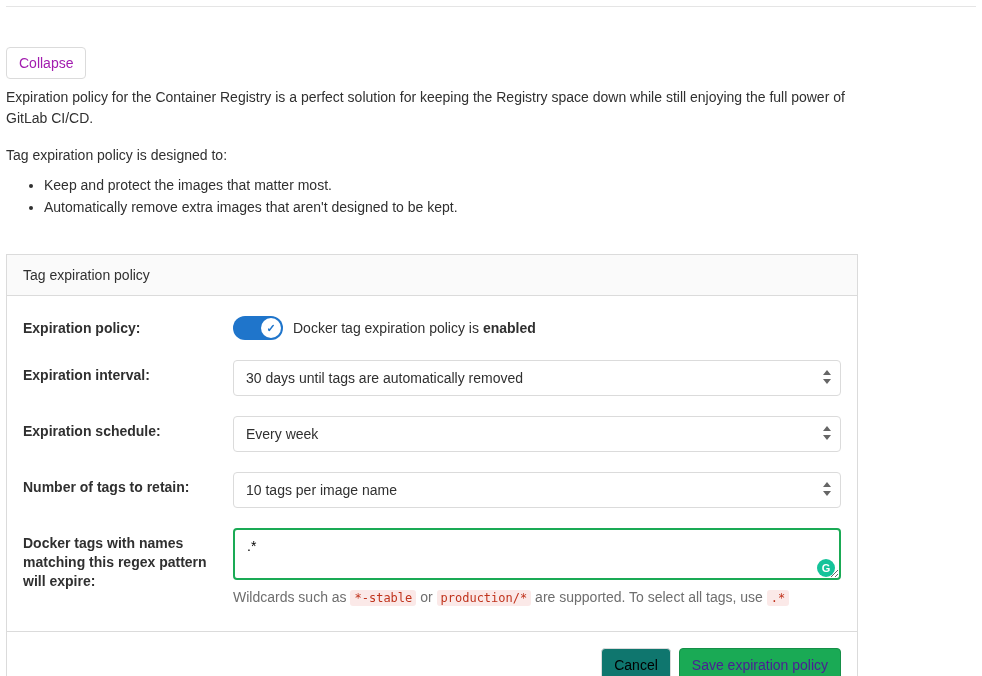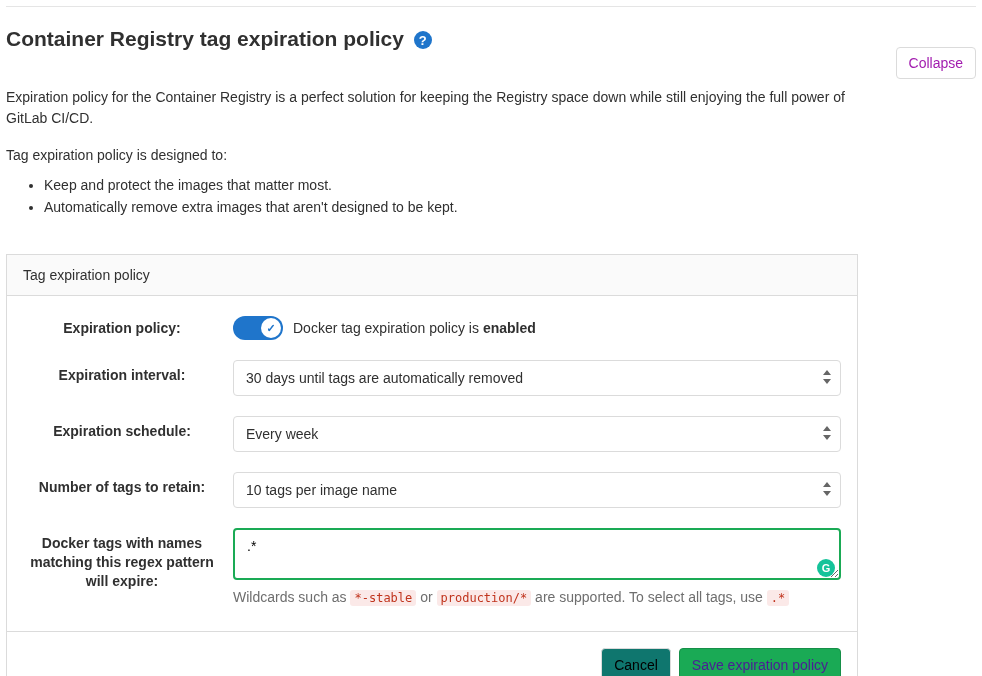--- a/index.html
+++ b/index.html
@@ -66,21 +66,21 @@
     }
     .panel-body { padding: 20px 16px 6px; }
     .form-row {
       display: flex;
       margin-bottom: 20px;
       align-items: flex-start;
     }
     .form-row.first { align-items: center; }
     .label-col {
       width: 210px;
-      text-align: center;
+      text-align: left;
       padding-right: 12px;
       font-weight: 700;
       line-height: 1.35;
       padding-top: 6px;
     }
     .form-row.first .label-col { padding-top: 0; }
     .field-col { flex: 1; }
     .toggle-line {
       display: flex;
       align-items: center;
@@ -197,24 +197,20 @@
       cursor: pointer;
     }
     .bold { font-weight: 700; }
   </style>
 </head>
 <body>
 
 <div class="divider-top"></div>
 
 <div class="header-row">
-  <h1 class="page-title">
-    <span>Container Registry tag expiration policy</span>
-    <span class="help-icon">?</span>
-  </h1>
   <button class="collapse-btn">Collapse</button>
 </div>
 
 <p class="intro-text">Expiration policy for the Container Registry is a perfect solution for keeping the Registry space down while still enjoying the full power of GitLab CI/CD.</p>
 <p class="sub-intro">Tag expiration policy is designed to:</p>
 <ul>
   <li>Keep and protect the images that matter most.</li>
   <li>Automatically remove extra images that aren't designed to be kept.</li>
 </ul>
 

